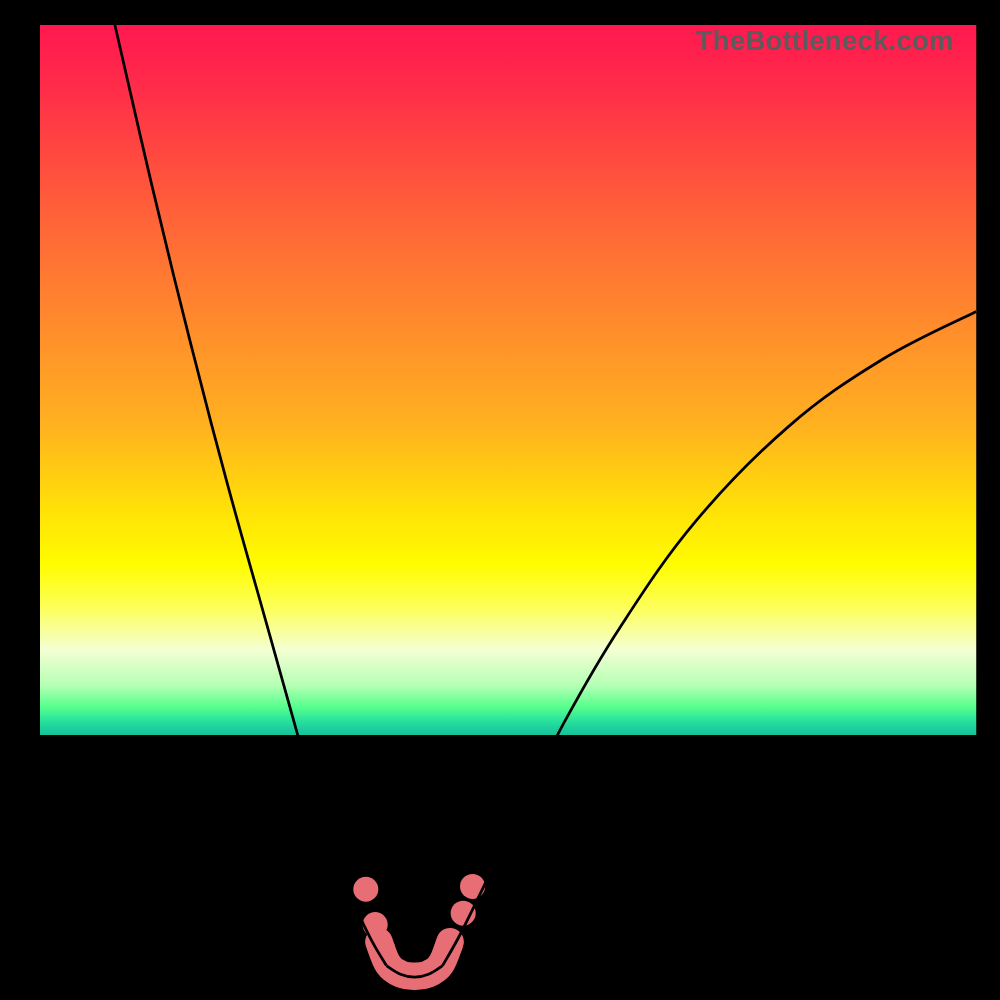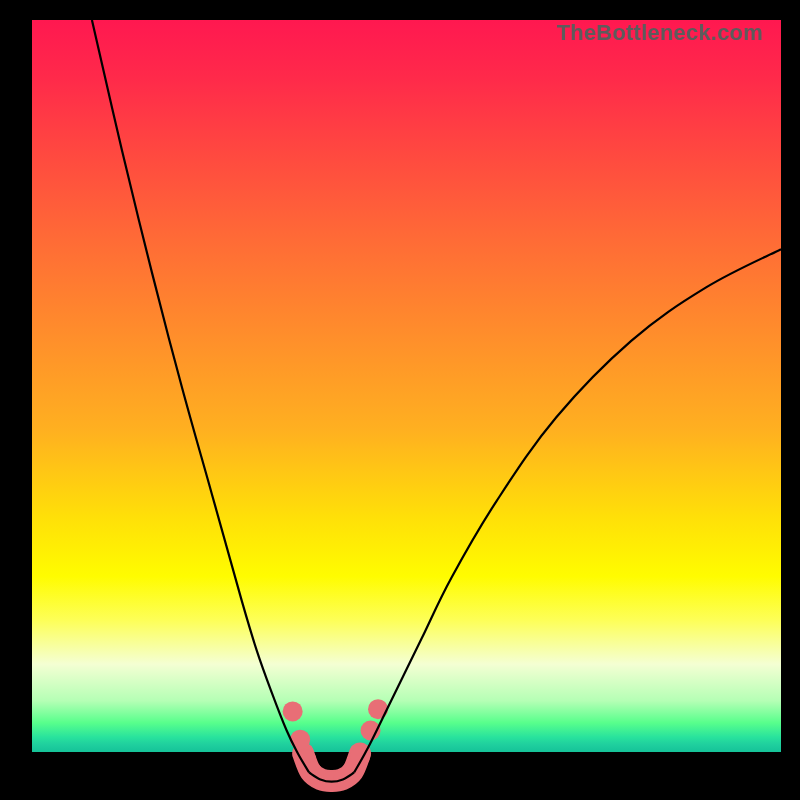--- a/index.html
+++ b/index.html
@@ -17,21 +17,21 @@
     top: 0;
     width: 800px;
     height: 800px;
     background: #000;
   }
   .plot {
     position: absolute;
     left: 32px;
     top: 20px;
     width: 749px;
-    height: 732px;
+    height: 568px;
     background: linear-gradient(to bottom,
       #ff1850 0%,
       #ff2a4a 8%,
       #ff4840 18%,
       #ff6b36 30%,
       #ff8b2c 42%,
       #ffb020 56%,
       #ffe008 68%,
       #fffc00 76%,
       #fdff58 82%,

